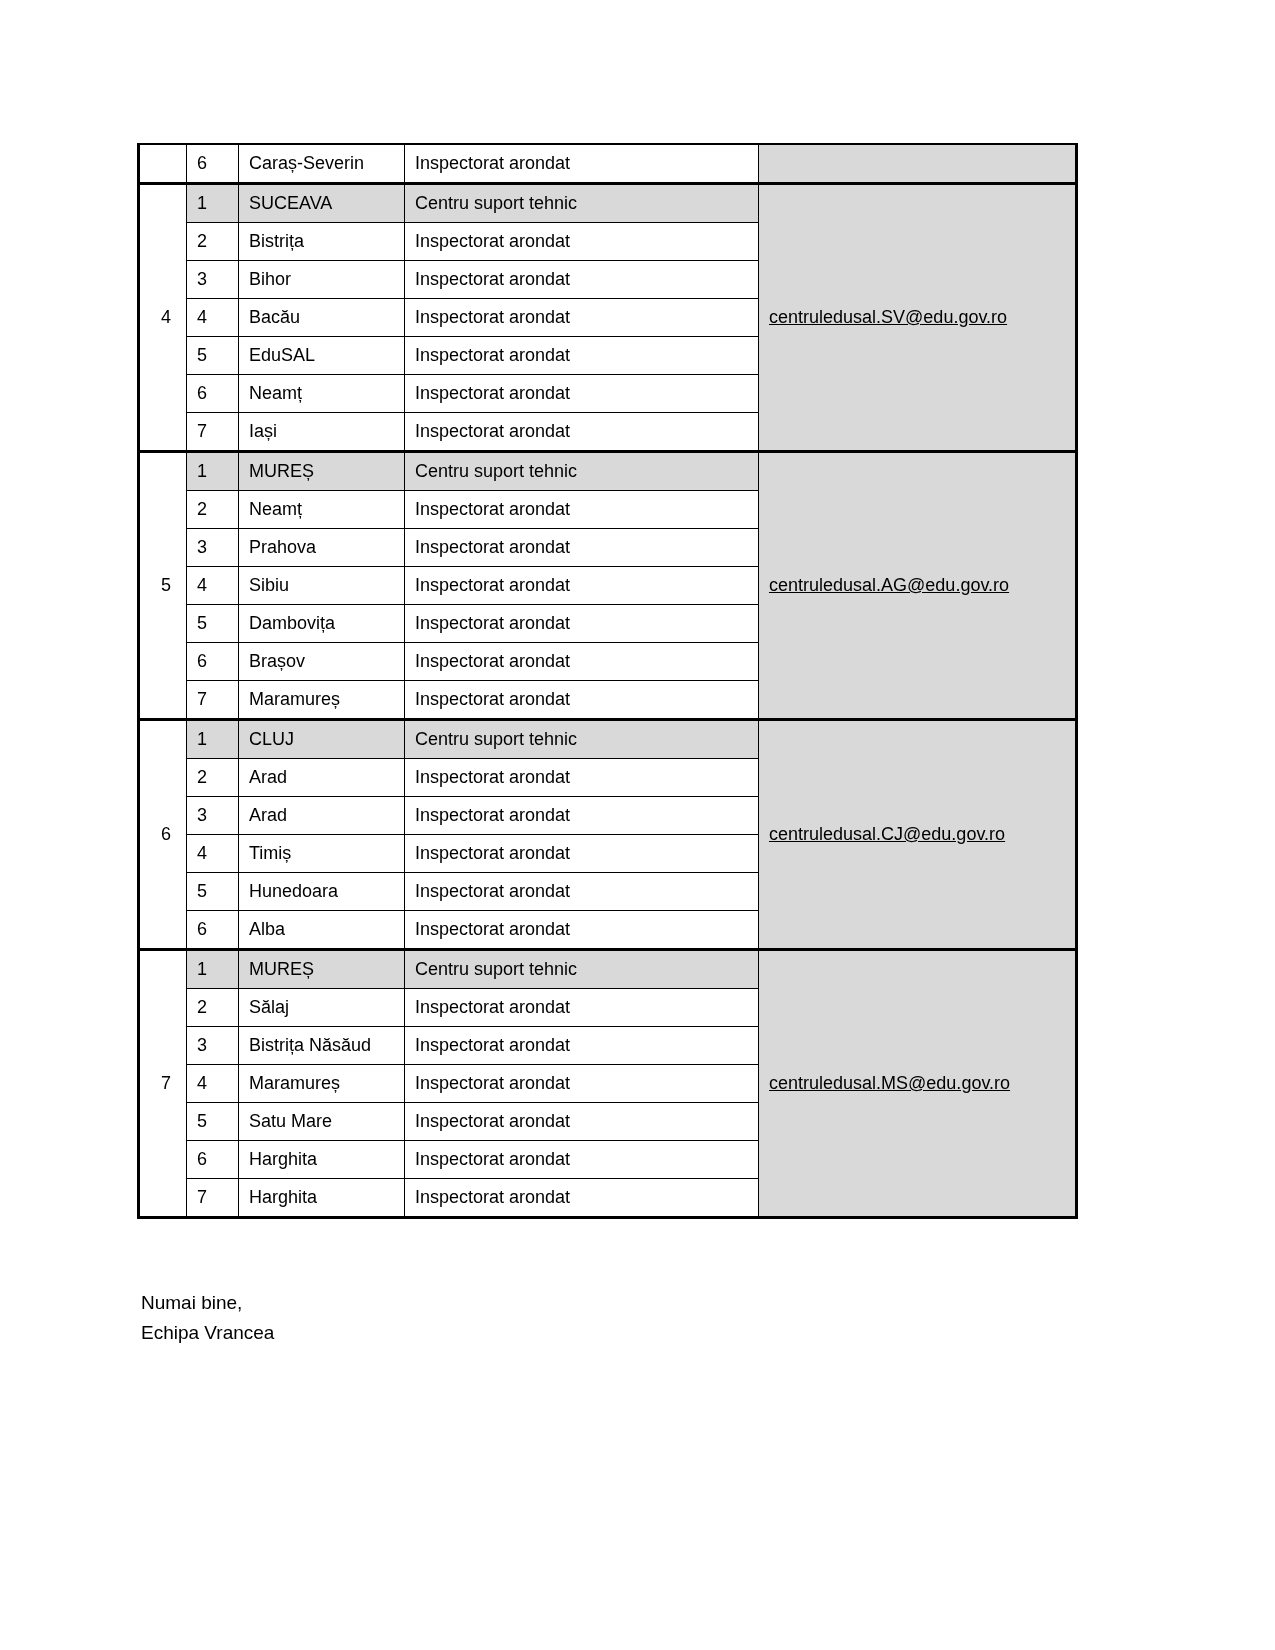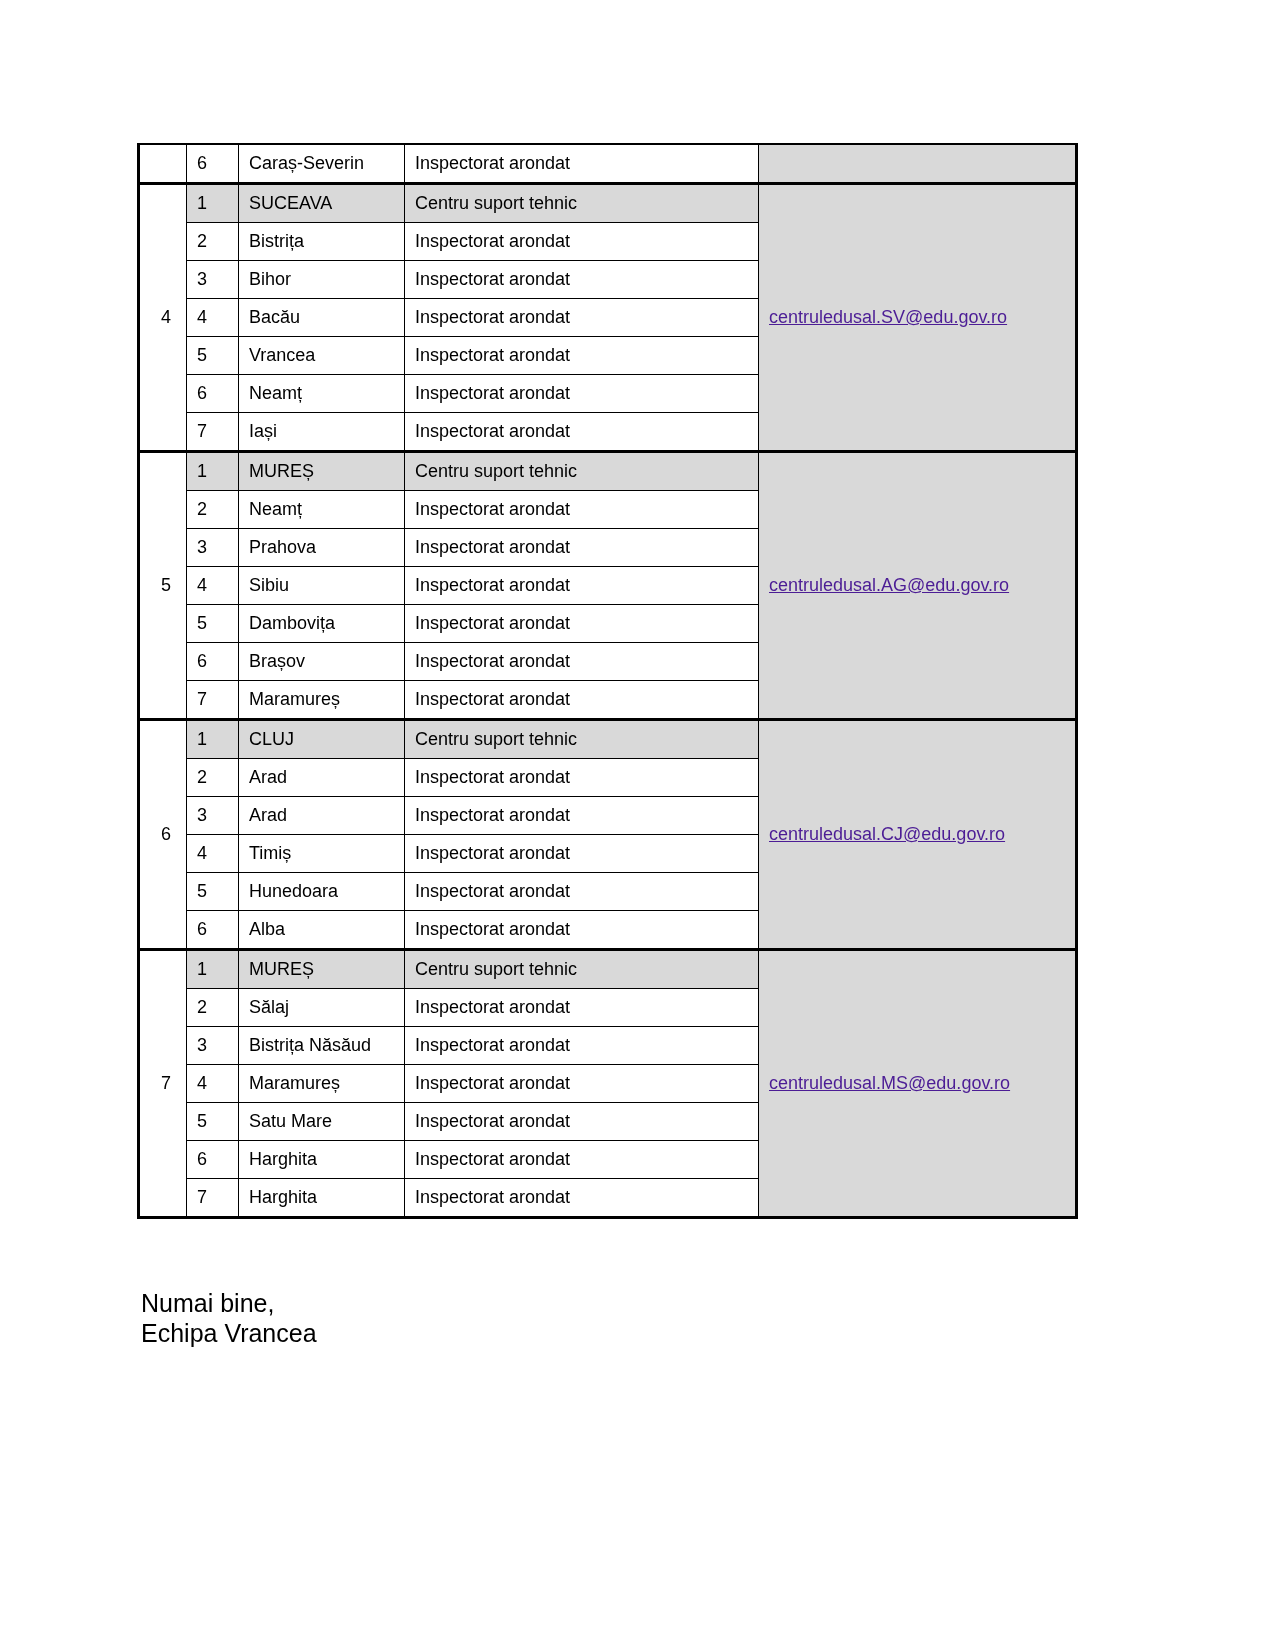--- a/index.html
+++ b/index.html
@@ -44,29 +44,29 @@
     text-align: center;
     padding: 0;
   }
   td.gray {
     background: #d9d9d9;
   }
   td.col-email {
     background: #d9d9d9;
   }
   a.email {
-    color: #4c1d95;
+    color: #000000;
     text-decoration: underline;
     cursor: pointer;
   }
   .closing {
     position: absolute;
     left: 141px;
     top: 1288px;
-    font-size: 25px;
+    font-size: 19px;
     line-height: 30px;
   }
 </style>
 </head>
 <body>
 
 <div class="page">
 
   <div class="table-wrap">
     <table class="support-table">
@@ -102,21 +102,21 @@
             <td class="col-county">Bihor</td>
             <td class="col-role">Inspectorat arondat</td>
           </tr>
           <tr>
             <td class="col-num">4</td>
             <td class="col-county">Bacău</td>
             <td class="col-role">Inspectorat arondat</td>
           </tr>
           <tr>
             <td class="col-num">5</td>
-            <td class="col-county">Vrancea</td>
+            <td class="col-county">EduSAL</td>
             <td class="col-role">Inspectorat arondat</td>
           </tr>
           <tr>
             <td class="col-num">6</td>
             <td class="col-county">Neamț</td>
             <td class="col-role">Inspectorat arondat</td>
           </tr>
           <tr>
             <td class="col-num">7</td>
             <td class="col-county">Iași</td>

